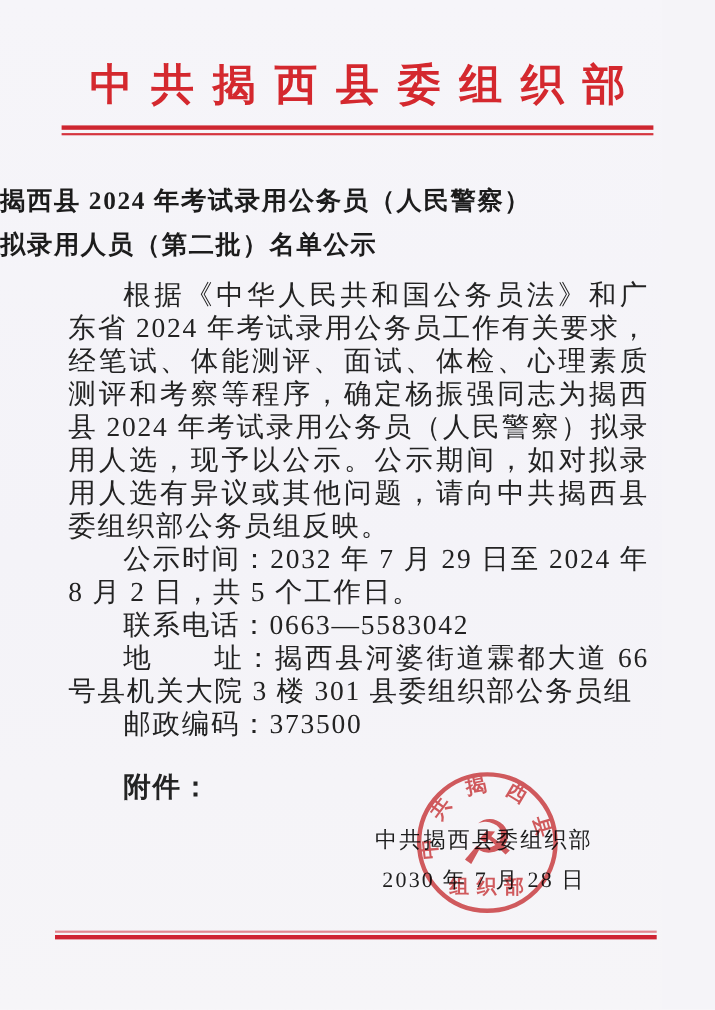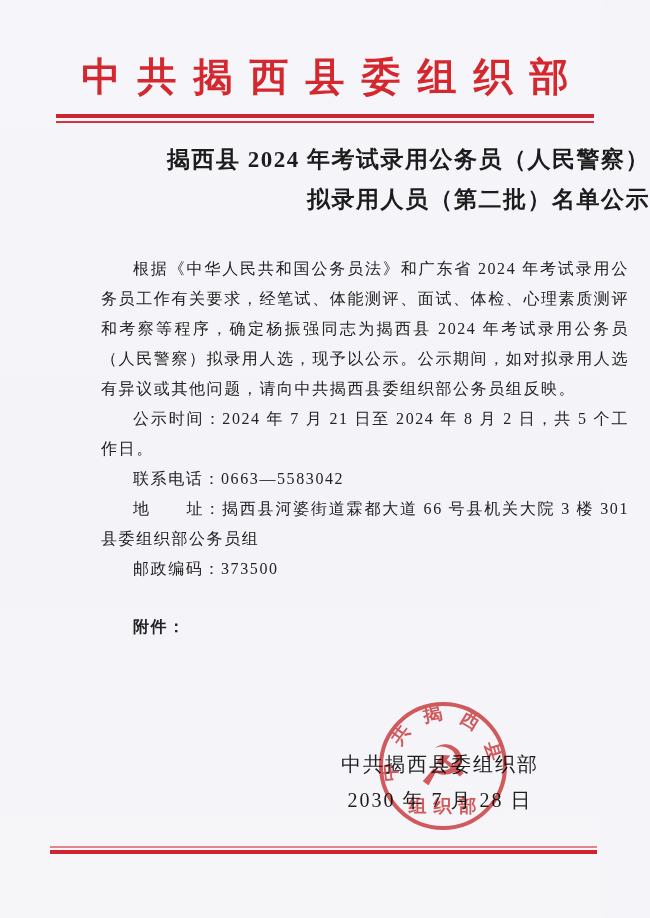--- a/index.html
+++ b/index.html
@@ -25,35 +25,34 @@
     padding-left: 17px; 
     box-sizing: border-box;
     white-space: nowrap;
   }
   .rule-double { position: absolute; top: 114px; left: 56px; width: 538px; }
   .rule-double .thick { height: 4px; background: #ce2630; }
   .rule-double .gap   { height: 3px; }
   .rule-double .thin  { height: 2px; background: #d5343e; }
   
   .doc-title {
-    position: absolute; top: 140px; left: 0; width: 650px;
+    position: absolute; top: 163px; left: 0; width: 650px;
     margin: 0;
-    text-align: right;
+    text-align: left;
     font-size: 23px; font-weight: bold;
     color: #1c1c1c;
     line-height: 40px;
     letter-spacing: 1.5px;
   }
   
   .body-text {
     position: absolute; top: 254px; left: 62px; width: 528px;
-    font-size: 16px; line-height: 30px;
+    font-size: 25px; line-height: 30px;
     letter-spacing: 1.6px;
     text-align: justify;
-    margin-left: 39px;
   }
   .body-text p { margin: 0; text-indent: 2em; }
   .attachment {
     display: flex;
     margin-top: 28px;
     margin-left: 2em;
     text-indent: 0;
   }
   .attachment .att-label { white-space: nowrap; flex: 0 0 auto; font-weight: bold; }
   .attachment .att-text  { flex: 1 1 auto; text-align: justify; }
@@ -92,21 +91,21 @@
     <div class="thin"></div>
   </div>
 
   <h1 class="doc-title">
     <div>揭西县 2024 年考试录用公务员（人民警察）</div>
     <div>拟录用人员（第二批）名单公示</div>
   </h1>
 
   <div class="body-text">
     <p>根据《中华人民共和国公务员法》和广东省 2024 年考试录用公务员工作有关要求，经笔试、体能测评、面试、体检、心理素质测评和考察等程序，确定杨振强同志为揭西县 2024 年考试录用公务员（人民警察）拟录用人选，现予以公示。公示期间，如对拟录用人选有异议或其他问题，请向中共揭西县委组织部公务员组反映。</p>
-    <p>公示时间：2024 年 7 月 21 日至 2024 年 8 月 2 日，共 5 个工作日。</p>
+    <p>公示时间：2032 年 7 月 29 日至 2024 年 8 月 2 日，共 5 个工作日。</p>
     <p>联系电话：0663—5583042</p>
     <p>地　　址：揭西县河婆街道霖都大道 66 号县机关大院 3 楼 301 县委组织部公务员组</p>
     <p>邮政编码：373500</p>
 
     <div class="attachment">
       <span class="att-label">附件：</span>
     </div>
   </div>
 
   <div class="signature">

